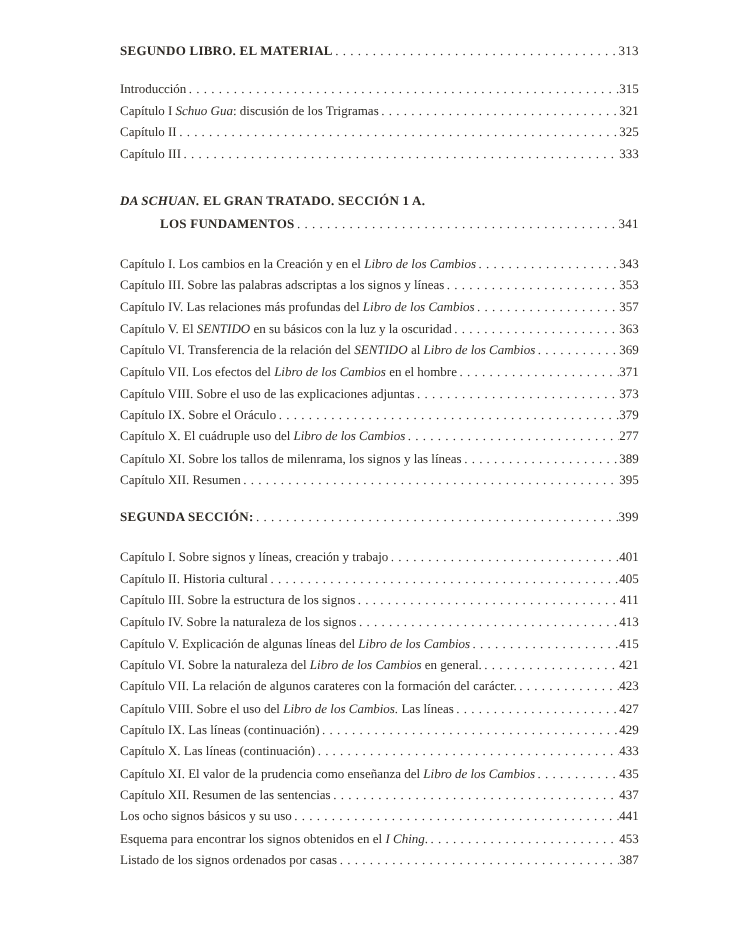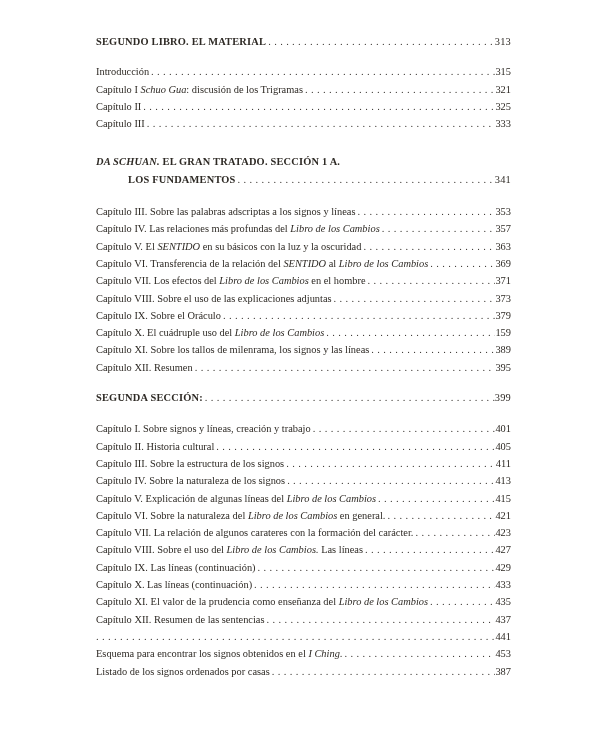--- a/index.html
+++ b/index.html
@@ -89,20 +89,25 @@
         <span class="title"><em>DA SCHUAN.</em><span> EL GRAN TRATADO. SECCIÓN 1 A.</span></span>
       </div>
       <div class="row indent">
         <span class="title"><span>LOS FUNDAMENTOS</span></span>
         <span class="leader"></span>
         <span class="page">341</span>
       </div>
     </div>
     <div class="block entries">
       <div class="row">
+        <span class="title"><span>Capítulo I. Los cambios en la Creación y en el </span><em>Libro de los Cambios</em></span>
+        <span class="leader"></span>
+        <span class="page">343</span>
+      </div>
+      <div class="row">
         <span class="title"><span>Capítulo III. Sobre las palabras adscriptas a los signos y líneas</span></span>
         <span class="leader"></span>
         <span class="page">353</span>
       </div>
       <div class="row">
         <span class="title"><span>Capítulo IV. Las relaciones más profundas del </span><em>Libro de los Cambios</em></span>
         <span class="leader"></span>
         <span class="page">357</span>
       </div>
       <div class="row">
@@ -126,21 +131,21 @@
         <span class="page">373</span>
       </div>
       <div class="row">
         <span class="title"><span>Capítulo IX. Sobre el Oráculo</span></span>
         <span class="leader"></span>
         <span class="page">379</span>
       </div>
       <div class="row">
         <span class="title"><span>Capítulo X. El cuádruple uso del </span><em>Libro de los Cambios</em></span>
         <span class="leader"></span>
-        <span class="page">159</span>
+        <span class="page">277</span>
       </div>
       <div class="row">
         <span class="title"><span>Capítulo XI. Sobre los tallos de milenrama, los signos y las líneas</span></span>
         <span class="leader"></span>
         <span class="page">389</span>
       </div>
       <div class="row">
         <span class="title"><span>Capítulo XII. Resumen</span></span>
         <span class="leader"></span>
         <span class="page">395</span>
@@ -208,20 +213,21 @@
         <span class="title"><span>Capítulo XI. El valor de la prudencia como enseñanza del </span><em>Libro de los Cambios</em></span>
         <span class="leader"></span>
         <span class="page">435</span>
       </div>
       <div class="row">
         <span class="title"><span>Capítulo XII. Resumen de las sentencias</span></span>
         <span class="leader"></span>
         <span class="page">437</span>
       </div>
       <div class="row">
+        <span class="title"><span>Los ocho signos básicos y su uso</span></span>
         <span class="leader"></span>
         <span class="page">441</span>
       </div>
       <div class="row">
         <span class="title"><span>Esquema para encontrar los signos obtenidos en el </span><em>I Ching</em><span>.</span></span>
         <span class="leader"></span>
         <span class="page">453</span>
       </div>
       <div class="row">
         <span class="title"><span>Listado de los signos ordenados por casas</span></span>

